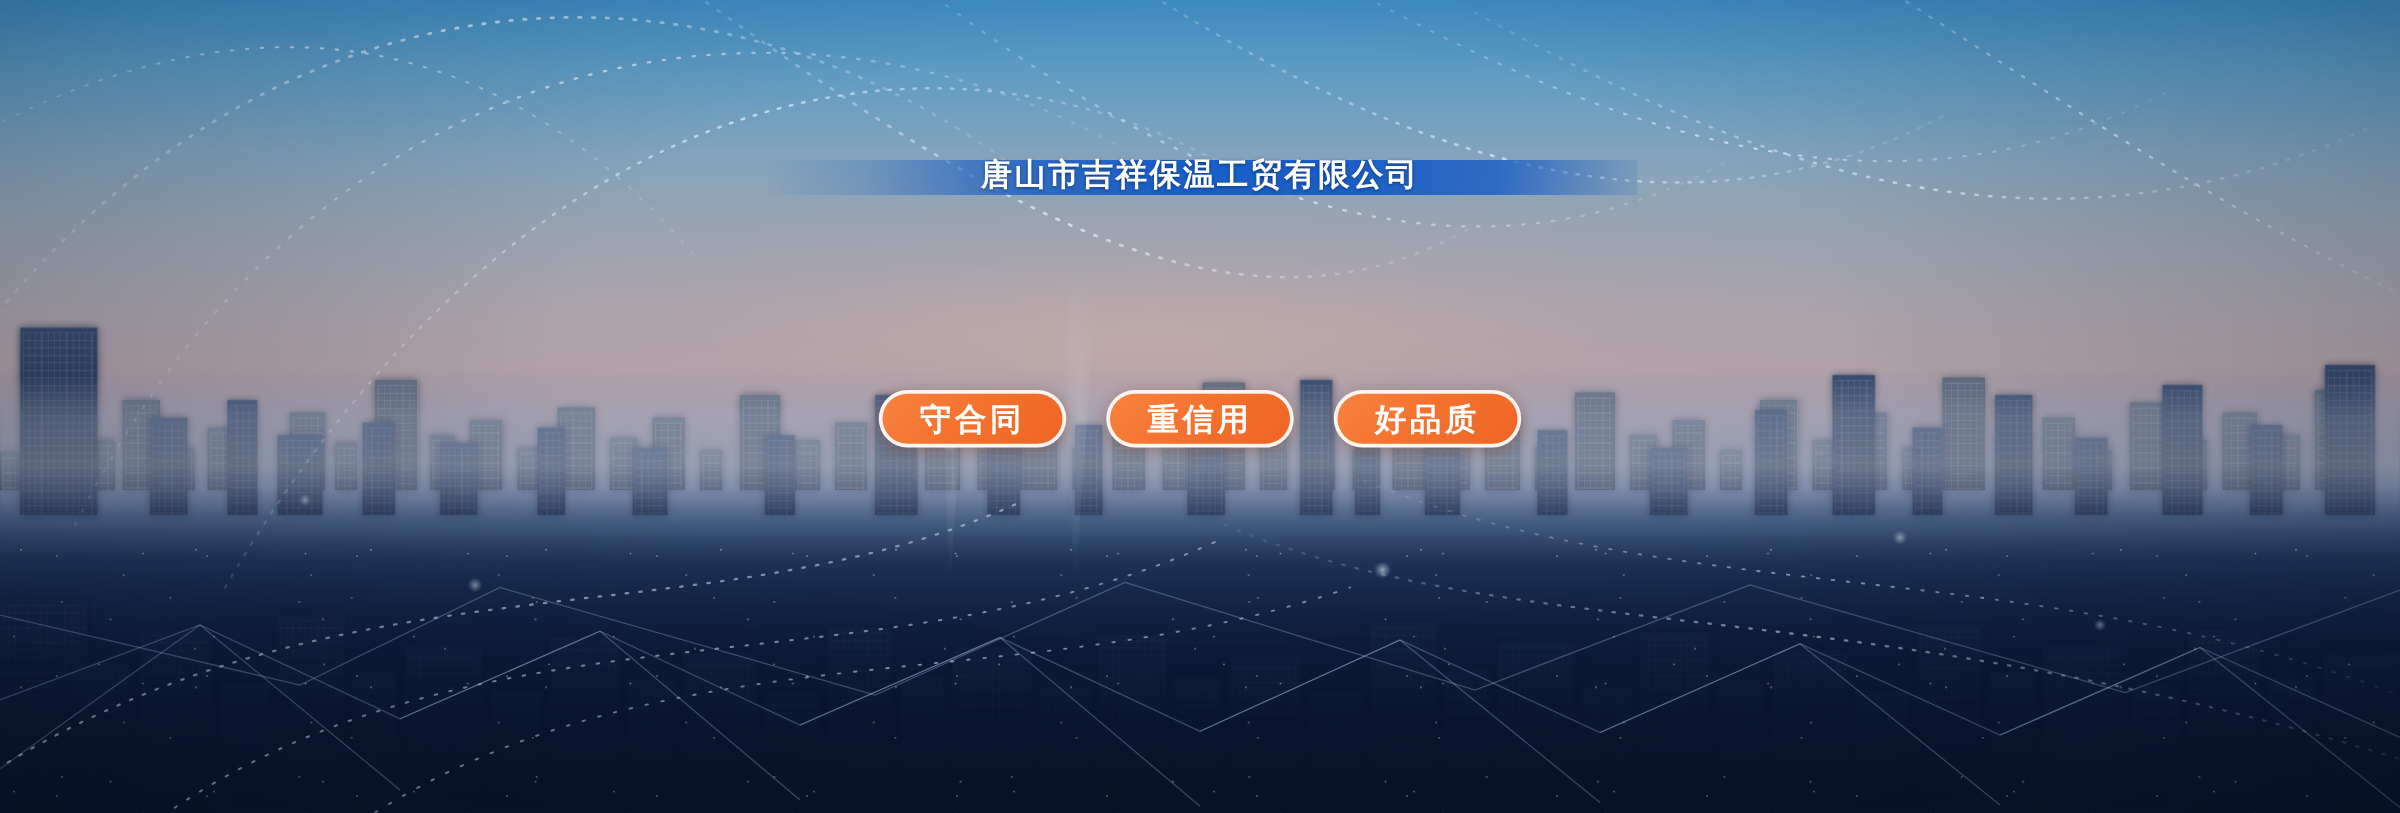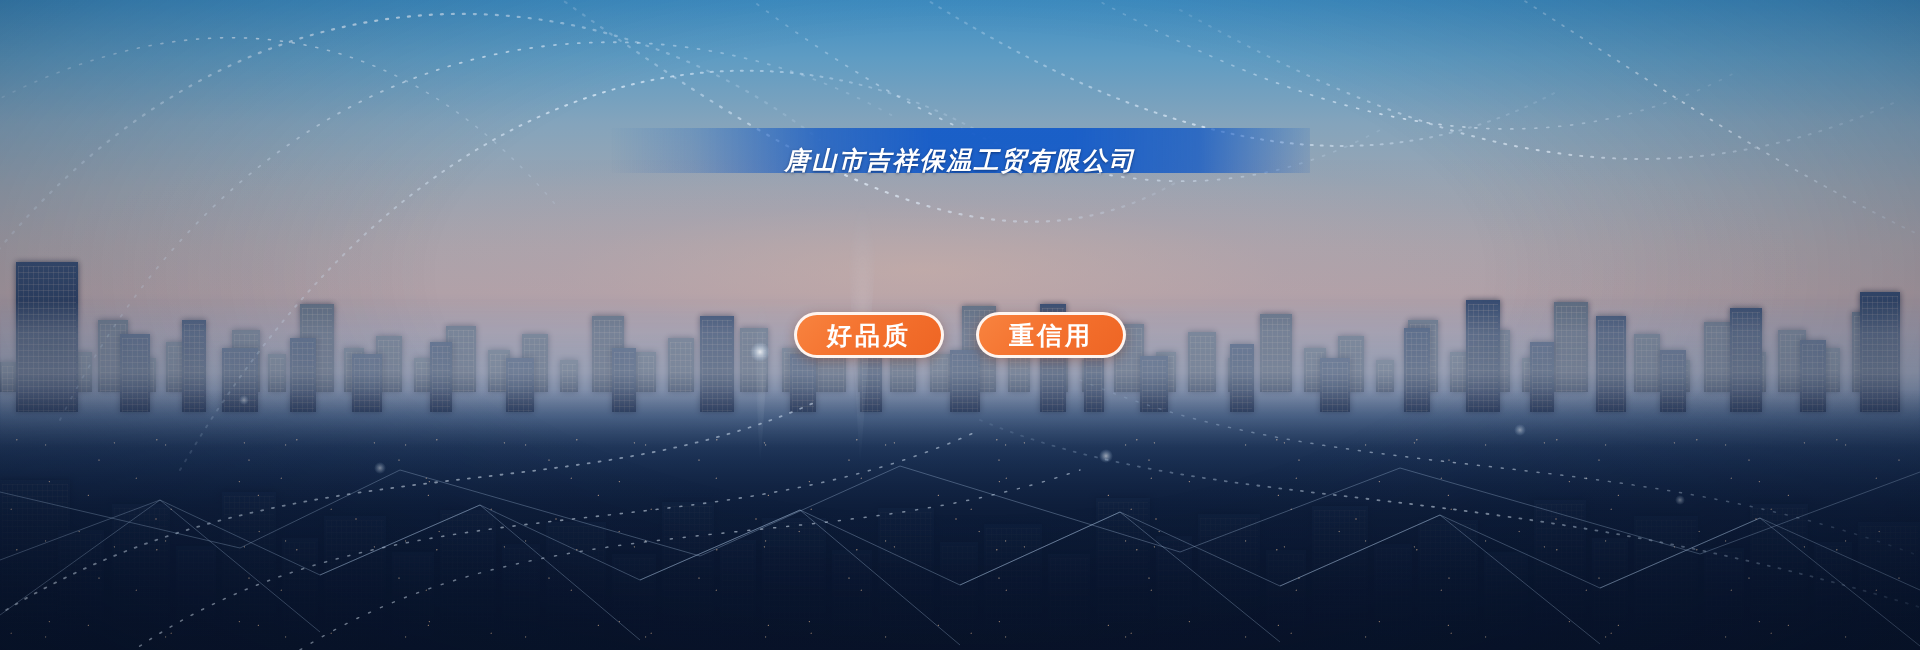--- a/index.html
+++ b/index.html
@@ -154,33 +154,32 @@
     align-items: center;
   }
 
   
   .namebar {
     position: absolute;
     left: 50%;
     top: 128px;
     transform: translateX(-50%);
     width: 700px;
-    height: 45px;
+    height: 28px;
     display: flex;
-    align-items: flex-end;
+    align-items: flex-start;
     justify-content: center;
     background: linear-gradient(to right,
       rgba(26,94,190,0.00) 0%,
       rgba(26,94,190,0.22) 12%,
       rgba(24,92,196,0.78) 30%,
       rgba(22,92,200,0.96) 46%,
       rgba(22,92,200,0.96) 66%,
       rgba(24,92,196,0.80) 84%,
       rgba(26,94,190,0.12) 100%);
-    font-style: italic;
   }
   .namebar .company {
     color: #ffffff;
     font-size: 25px;
     font-weight: bold;
     letter-spacing: 2px;
     line-height: 1;
     white-space: nowrap;
     text-shadow: 0 1px 3px rgba(4,22,60,.55);
   }
@@ -444,21 +443,24 @@
 
   <div class="content">
 
     <div class="namebar">
       <span class="company">唐山市吉祥保温工贸有限公司</span>
     </div>
 
 
     <div class="pills">
       <div class="pill">
-        <span>好品质</span>
+        <span>守合同</span>
       </div>
       <div class="pill">
         <span>重信用</span>
       </div>
+      <div class="pill">
+        <span>好品质</span>
+      </div>
     </div>
 
   </div>
 </div>
 
 </body></html>

